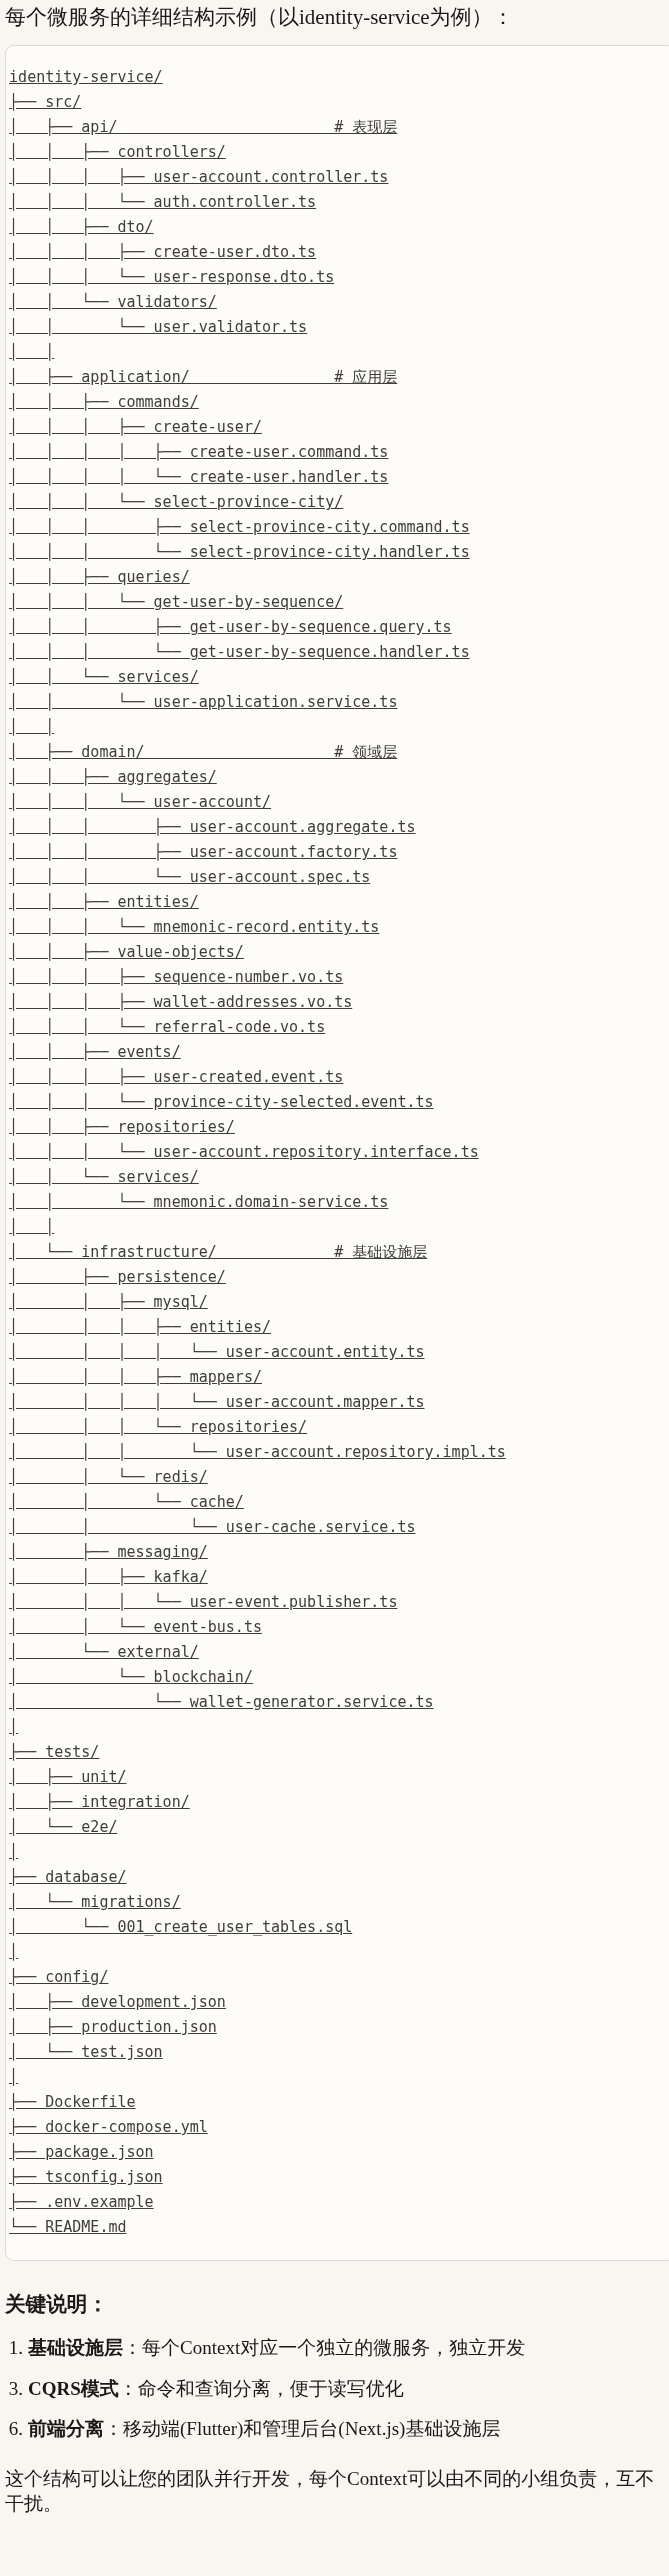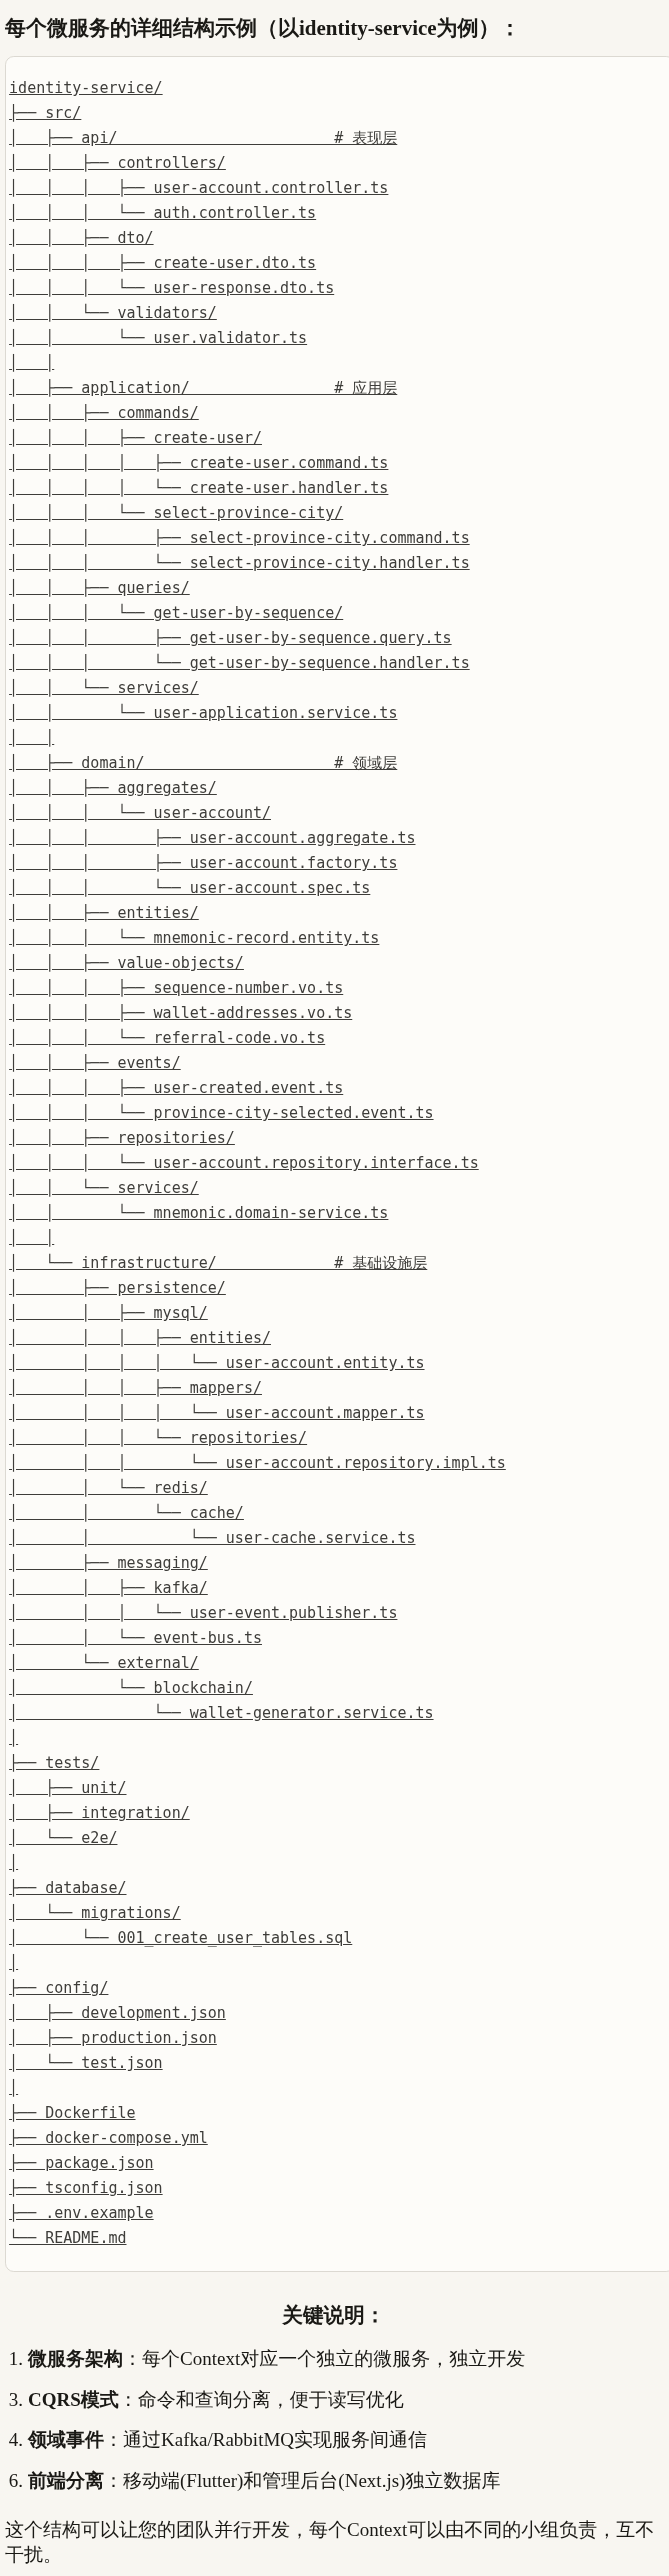--- a/index.html
+++ b/index.html
@@ -15,22 +15,22 @@
     min-height:2576px;
     box-sizing:border-box;
     padding:3.8px 6.3px 19px 5px;
     background:var(--page-bg);
     color:var(--body-text);
     font-family:"Liberation Serif","DejaVu Serif",serif;
   }
   .page-title{
     font-size:21px;
     line-height:1.25;
-    font-weight:bold;
-    margin:11px 0 15px 0;
+    font-weight:normal;
+    margin:0 0 15px 0;
   }
   .code-block{
     background:var(--code-bg);
     border:0.9px solid var(--code-border);
     border-radius:8.8px;
     margin:0 -12.5px 0 0;
     padding:19px 10px 20px 3.1px;
     overflow:hidden;
   }
   pre.tree{
@@ -39,21 +39,20 @@
     font-size:15px;
     line-height:25px;
     color:var(--tree-text);
     white-space:pre;
     text-decoration:underline;
   }
   .notes-heading{
     font-size:20.6px;
     font-weight:bold;
     margin:29px 0 19px 0;
-    text-align:center;
   }
   ol.notes-list{
     list-style:none;
     margin:0;
     padding:0 0 0 3.8px;
   }
   ol.notes-list li{
     font-size:19px;
     line-height:22.5px;
     margin:0 0 18px 0;
@@ -157,20 +156,19 @@
 ├── docker-compose.yml
 ├── package.json
 ├── tsconfig.json
 ├── .env.example
 └── README.md</pre>
 </div>
 
 <h2 class="notes-heading">关键说明：</h2>
 
 <ol class="notes-list">
-    <li><span class="note-num">1.</span><strong>微服务架构</strong><span>：</span><span>每个Context对应一个独立的微服务，独立开发</span></li>
+    <li><span class="note-num">1.</span><strong>基础设施层</strong><span>：</span><span>每个Context对应一个独立的微服务，独立开发</span></li>
     <li><span class="note-num">3.</span><strong>CQRS模式</strong><span>：</span><span>命令和查询分离，便于读写优化</span></li>
-    <li><span class="note-num">4.</span><strong>领域事件</strong><span>：</span><span>通过Kafka/RabbitMQ实现服务间通信</span></li>
-    <li><span class="note-num">6.</span><strong>前端分离</strong><span>：</span><span>移动端(Flutter)和管理后台(Next.js)独立数据库</span></li>
+    <li><span class="note-num">6.</span><strong>前端分离</strong><span>：</span><span>移动端(Flutter)和管理后台(Next.js)基础设施层</span></li>
   </ol>
 
 <p class="closing-paragraph">这个结构可以让您的团队并行开发，每个Context可以由不同的小组负责，互不干扰。</p>
 
 
 </body></html>

